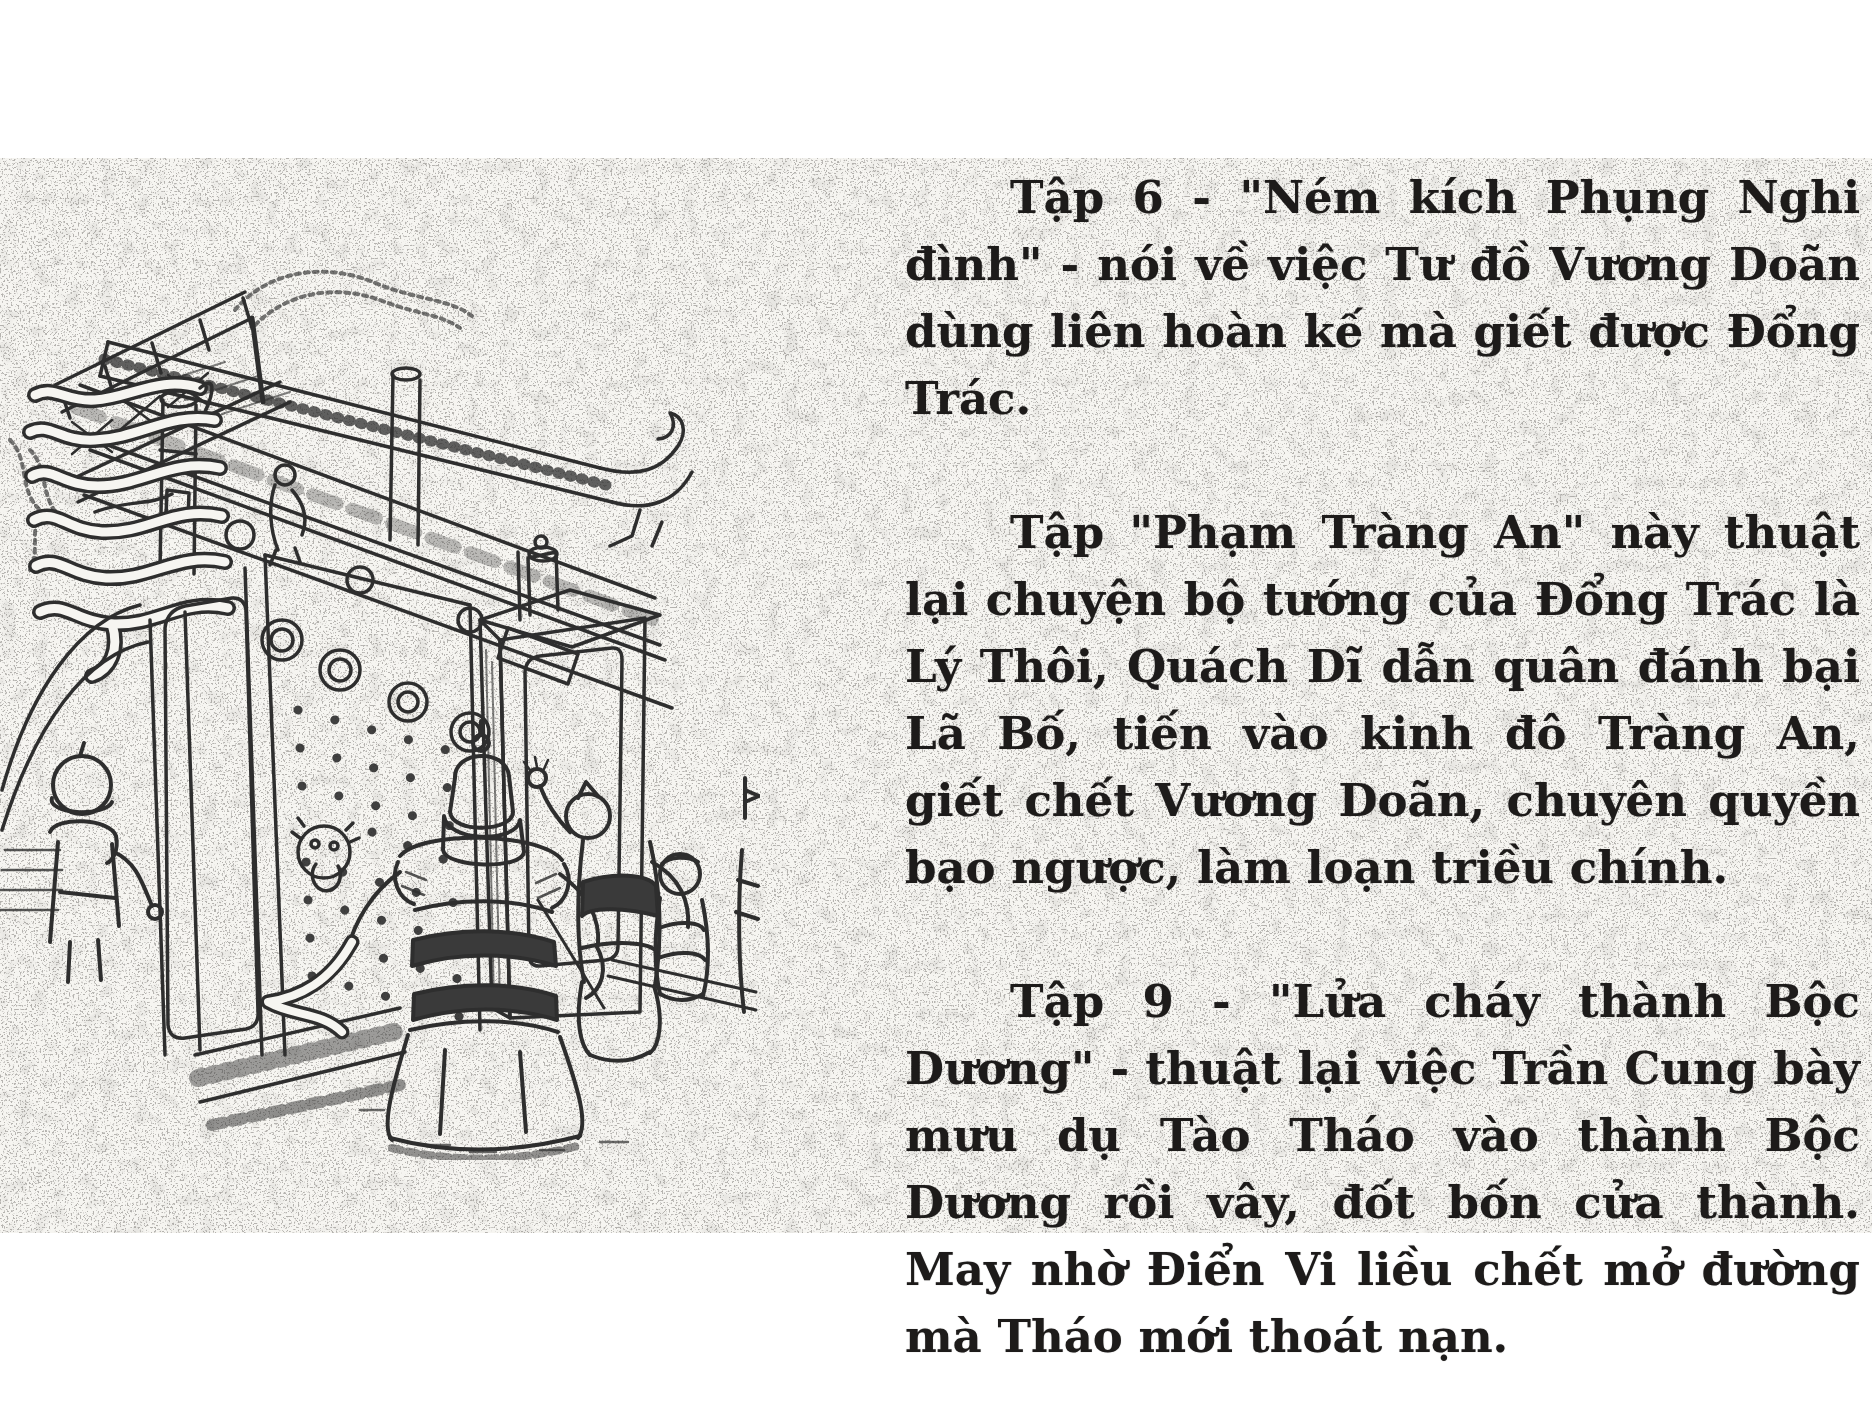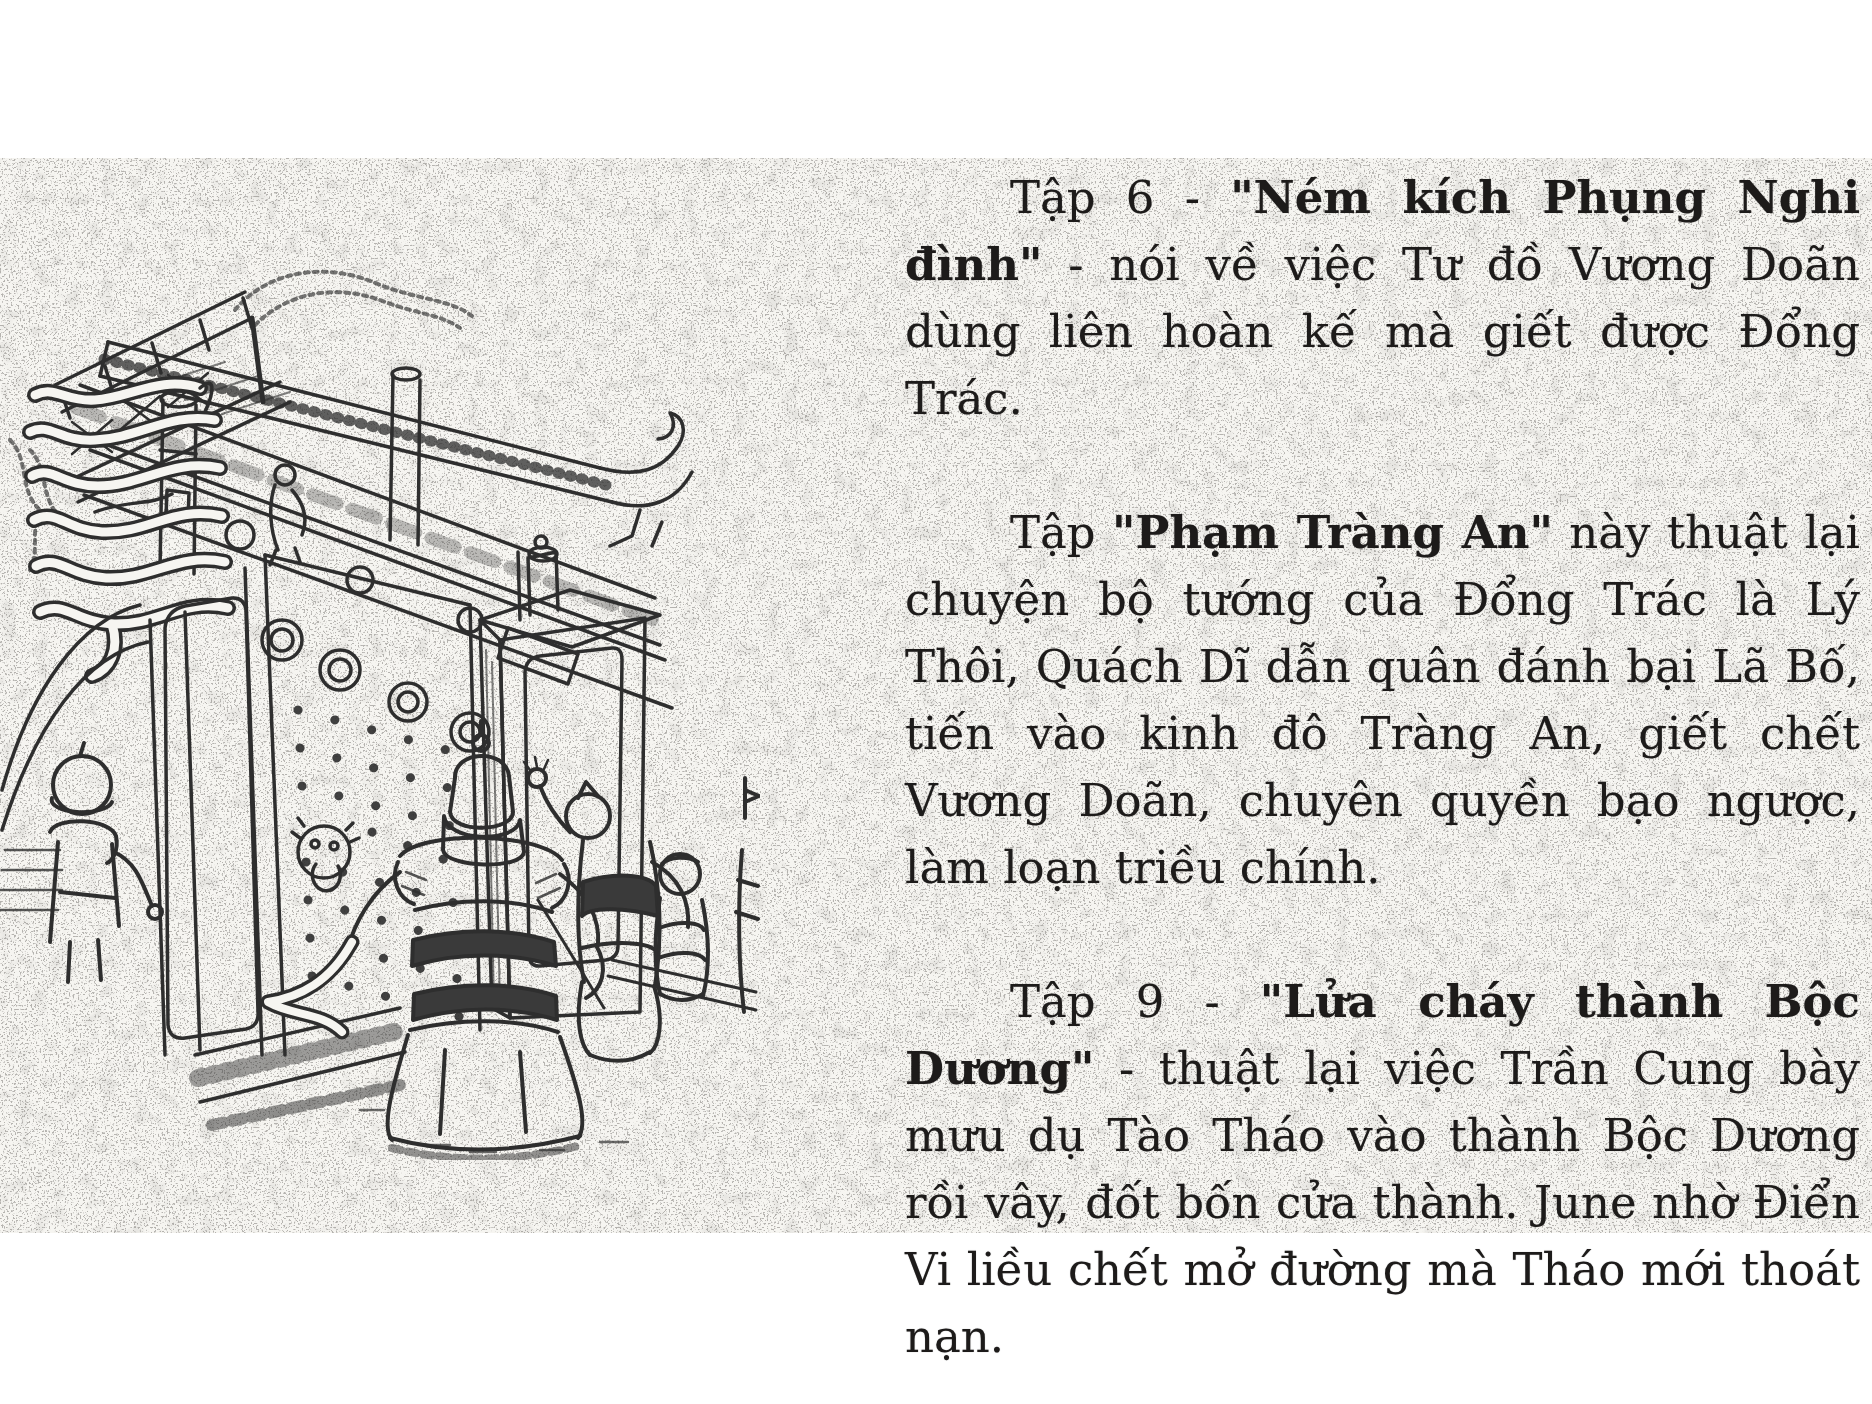--- a/index.html
+++ b/index.html
@@ -11,21 +11,21 @@
   .scan-band{position:absolute;left:0;top:158px;}
   .illustration{position:absolute;left:0;top:150px;}
   .text-column{
     position:absolute;left:905px;top:164px;width:955px;
     color:#1d1b1a;font-size:45px;line-height:67px;
     text-align:justify;
     text-shadow:0 0 1px rgba(20,20,20,.35);
   }
   .para{margin:0 0 67px 0;text-indent:105px;}
   .para:last-child{margin-bottom:0;}
-  .run{font-weight:normal;}
+  .run{font-weight:bold;}
   .run.bold{font-weight:bold;}
 </style>
 </head>
 <body>
 
 <svg class="scan-band" width="1872" height="1075" viewBox="0 0 1872 1075" aria-hidden="true">
   <defs>
     <filter id="grainFine" x="0" y="0" width="100%" height="100%">
       <feTurbulence type="fractalNoise" baseFrequency="0.55" numOctaves="2" seed="7"></feTurbulence>
       <feColorMatrix type="matrix" values="0 0 0 0 0.18  0 0 0 0 0.17  0 0 0 0 0.16  0 0 0 9 -5.1"></feColorMatrix>
@@ -310,14 +310,14 @@
       <path d="M540,1000 h24"></path>
         <path d="M600,992 h28"></path>
       <path d="M360,960 h24"></path>
     </g>
   </g>
 </svg>
 
 <div class="text-column">
     <p class="para"><span class="run">Tập 6 - </span><span class="run bold">"Ném kích Phụng Nghi đình"</span><span class="run"> - nói về việc Tư đồ Vương Doãn dùng liên hoàn kế mà giết được Đổng Trác.</span></p>
     <p class="para"><span class="run">Tập </span><span class="run bold">"Phạm Tràng An"</span><span class="run"> này thuật lại chuyện bộ tướng của Đổng Trác là Lý Thôi, Quách Dĩ dẫn quân đánh bại Lã Bố, tiến vào kinh đô Tràng An, giết chết Vương Doãn, chuyên quyền bạo ngược, làm loạn triều chính.</span></p>
-    <p class="para"><span class="run">Tập 9 - </span><span class="run bold">"Lửa cháy thành Bộc Dương"</span><span class="run"> - thuật lại việc Trần Cung bày mưu dụ Tào Tháo vào thành Bộc Dương rồi vây, đốt bốn cửa thành. June nhờ Điển Vi liều chết mở đường mà Tháo mới thoát nạn.</span></p>
+    <p class="para"><span class="run">Tập 9 - </span><span class="run bold">"Lửa cháy thành Bộc Dương"</span><span class="run"> - thuật lại việc Trần Cung bày mưu dụ Tào Tháo vào thành Bộc Dương rồi vây, đốt bốn cửa thành. May nhờ Điển Vi liều chết mở đường mà Tháo mới thoát nạn.</span></p>
   </div>
 
 </body></html>

